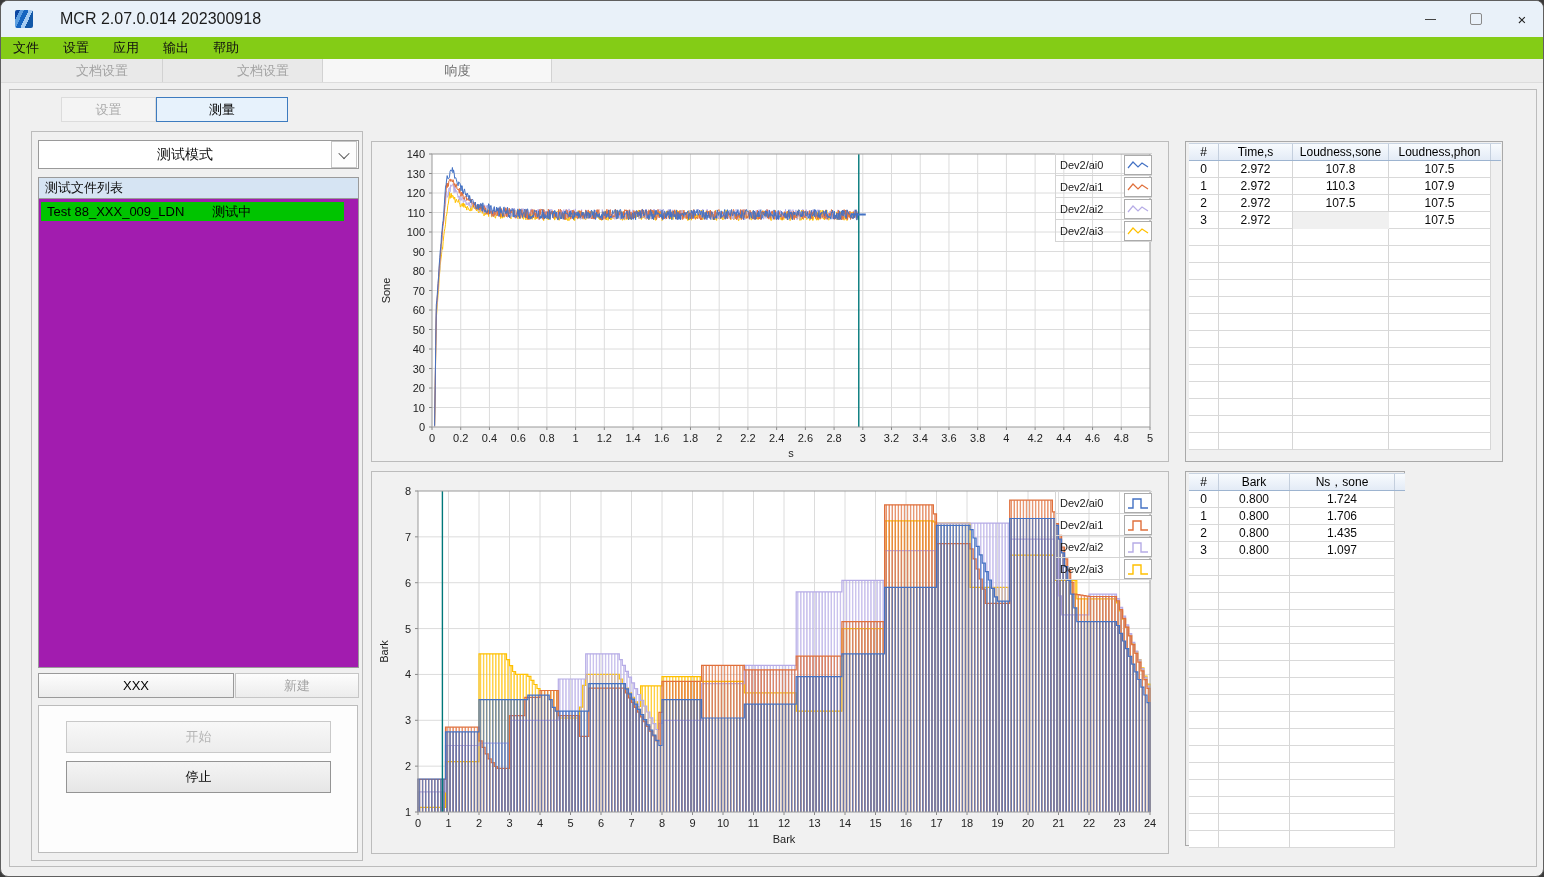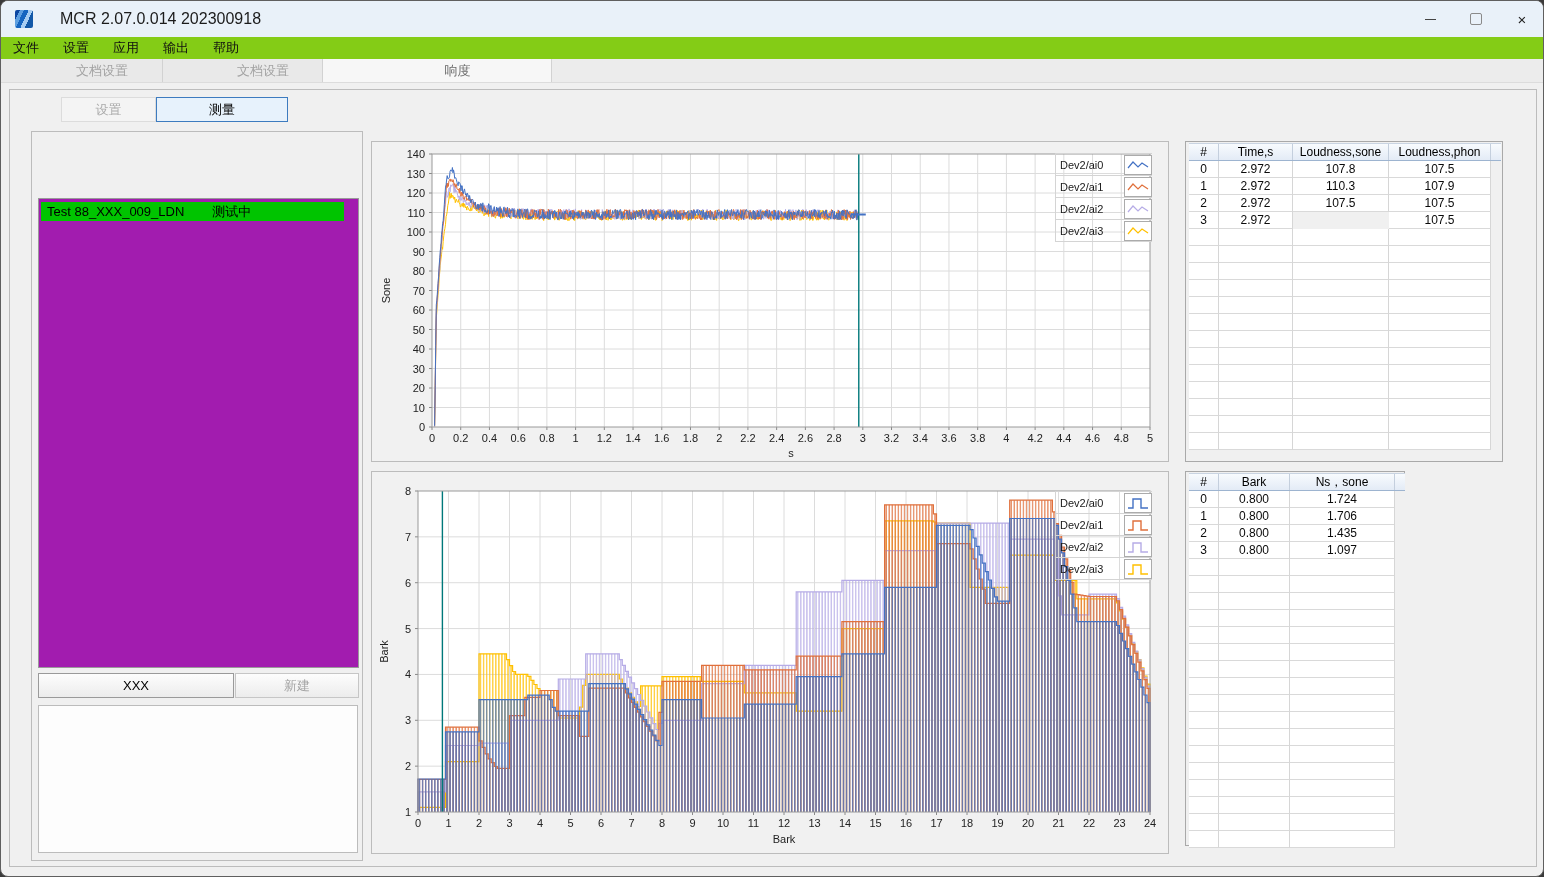--- a/index.html
+++ b/index.html
@@ -114,33 +114,42 @@
       <div class="main-tab active" style="width: 229px;">响度</div>
     </div>
 
   <div id="content-frame" class="abs"></div>
 
   <div id="subtab-settings" class="abs subtab">设置</div>
   <div id="subtab-measure" class="abs subtab">测量</div>
 
   <div id="left-group" class="abs"></div>
 
-
+  <div id="mode-combo" class="abs">
+    <div id="mode-combo-label">测试模式</div>
+    <div id="combo-arrow-box">
+      <div class="chev"></div>
+    </div>
+  </div>
+
+  <div id="list-header" class="abs">测试文件列表</div>
 
   <div id="file-list" class="abs">
     <div class="file-item selected">
       <span>Test 88_XXX_009_LDN</span>
       <span class="status">测试中</span>
     </div>
   </div>
 
   <div id="btn-xxx" class="abs btn">XXX</div>
   <div id="btn-new" class="abs btn">新建</div>
 
   <div id="control-group" class="abs"></div>
+  <div id="btn-start" class="abs btn">开始</div>
+  <div id="btn-stop" class="abs btn">停止</div>
 
   <div id="top-chart-group" class="abs chart-group">
     <svg id="top-chart-svg" width="798" height="321">
         <rect x="60" y="12" width="718" height="273" fill="#ffffff"></rect>
         <line x1="60" y1="285" x2="60" y2="288" stroke="#888"></line>
         <text x="60" y="300" text-anchor="middle" font-size="11" fill="#222">0</text>
         <line x1="88.72" y1="12" x2="88.72" y2="285" stroke="#DCDCDC" stroke-width="1"></line>
         <line x1="88.72" y1="285" x2="88.72" y2="288" stroke="#888"></line>
         <text x="88.72" y="300" text-anchor="middle" font-size="11" fill="#222">0.2</text>
         <line x1="117.44" y1="12" x2="117.44" y2="285" stroke="#DCDCDC" stroke-width="1"></line>

